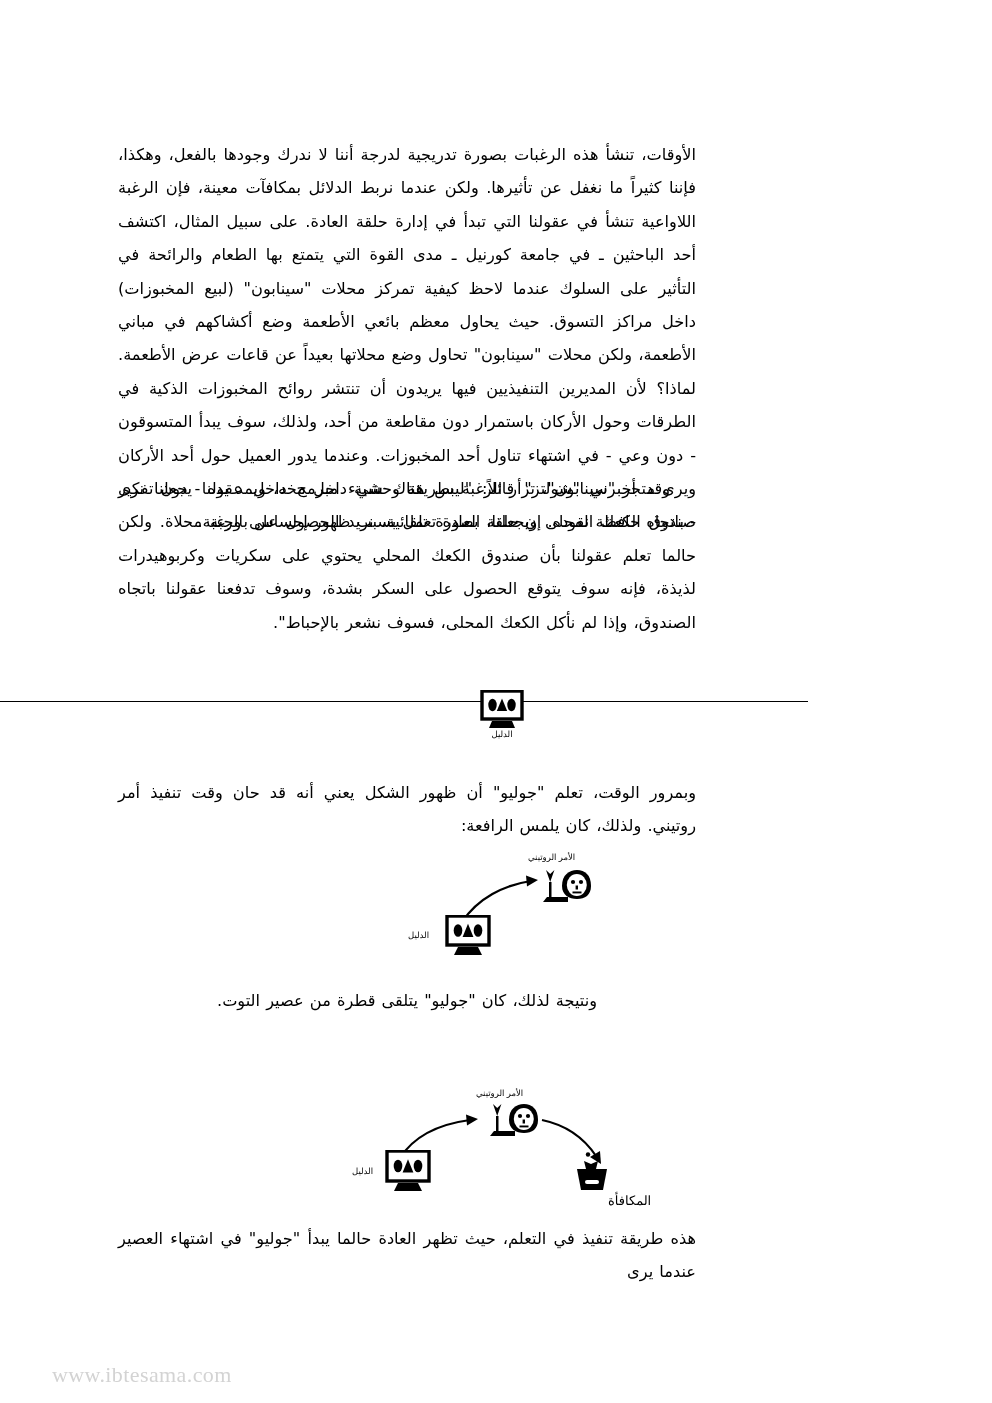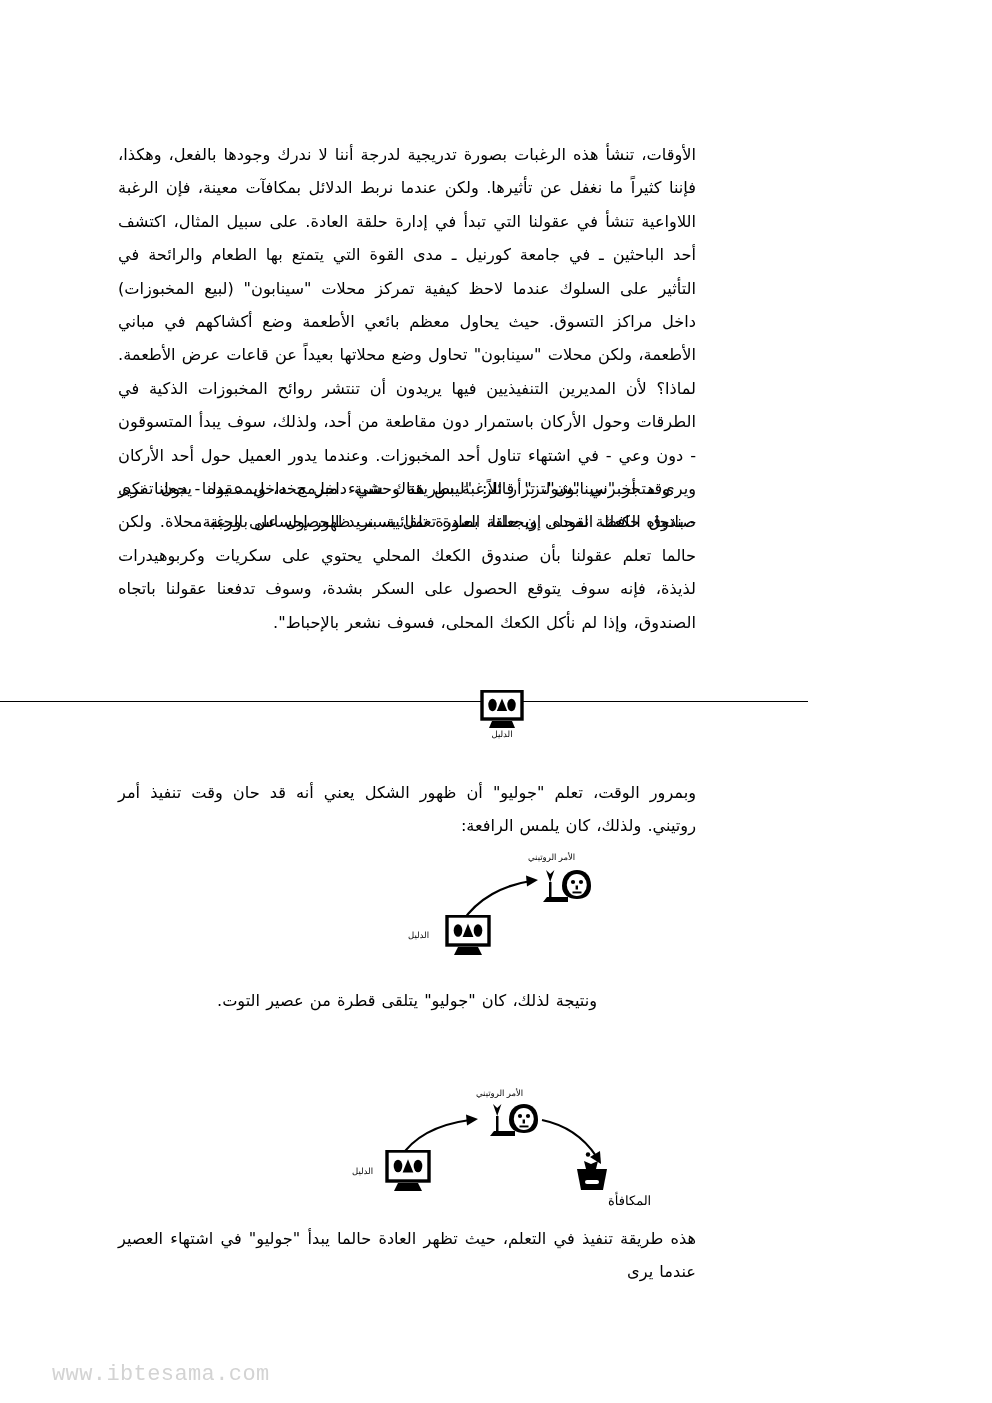--- a/index.html
+++ b/index.html
@@ -88,21 +88,21 @@
   #figure-3 .lbl-cue    { left: 0px;   top: 78px; font-size: 8.5px; }
   #figure-3 .lbl-rout   { left: 124px; top: 0px;  font-size: 8.5px; }
   #figure-3 .lbl-reward { left: 256px; top: 74px; font-size: 13px; margin-top: 31px; }
   #figure-3 .arc { position: absolute; left: 0; top: 0; }
 
   
   #watermark {
     position: absolute;
     left: 52px;
     top: 1362px;
-    font-family: Liberation Mono, monospace;
+    font-family: Liberation Serif, serif;
     font-size: 22px;
     color: #d3d3d3;
     letter-spacing: 0.4px;
     white-space: nowrap;
   }
 </style>
 </head>
 <body>
 
 <div id="page">

